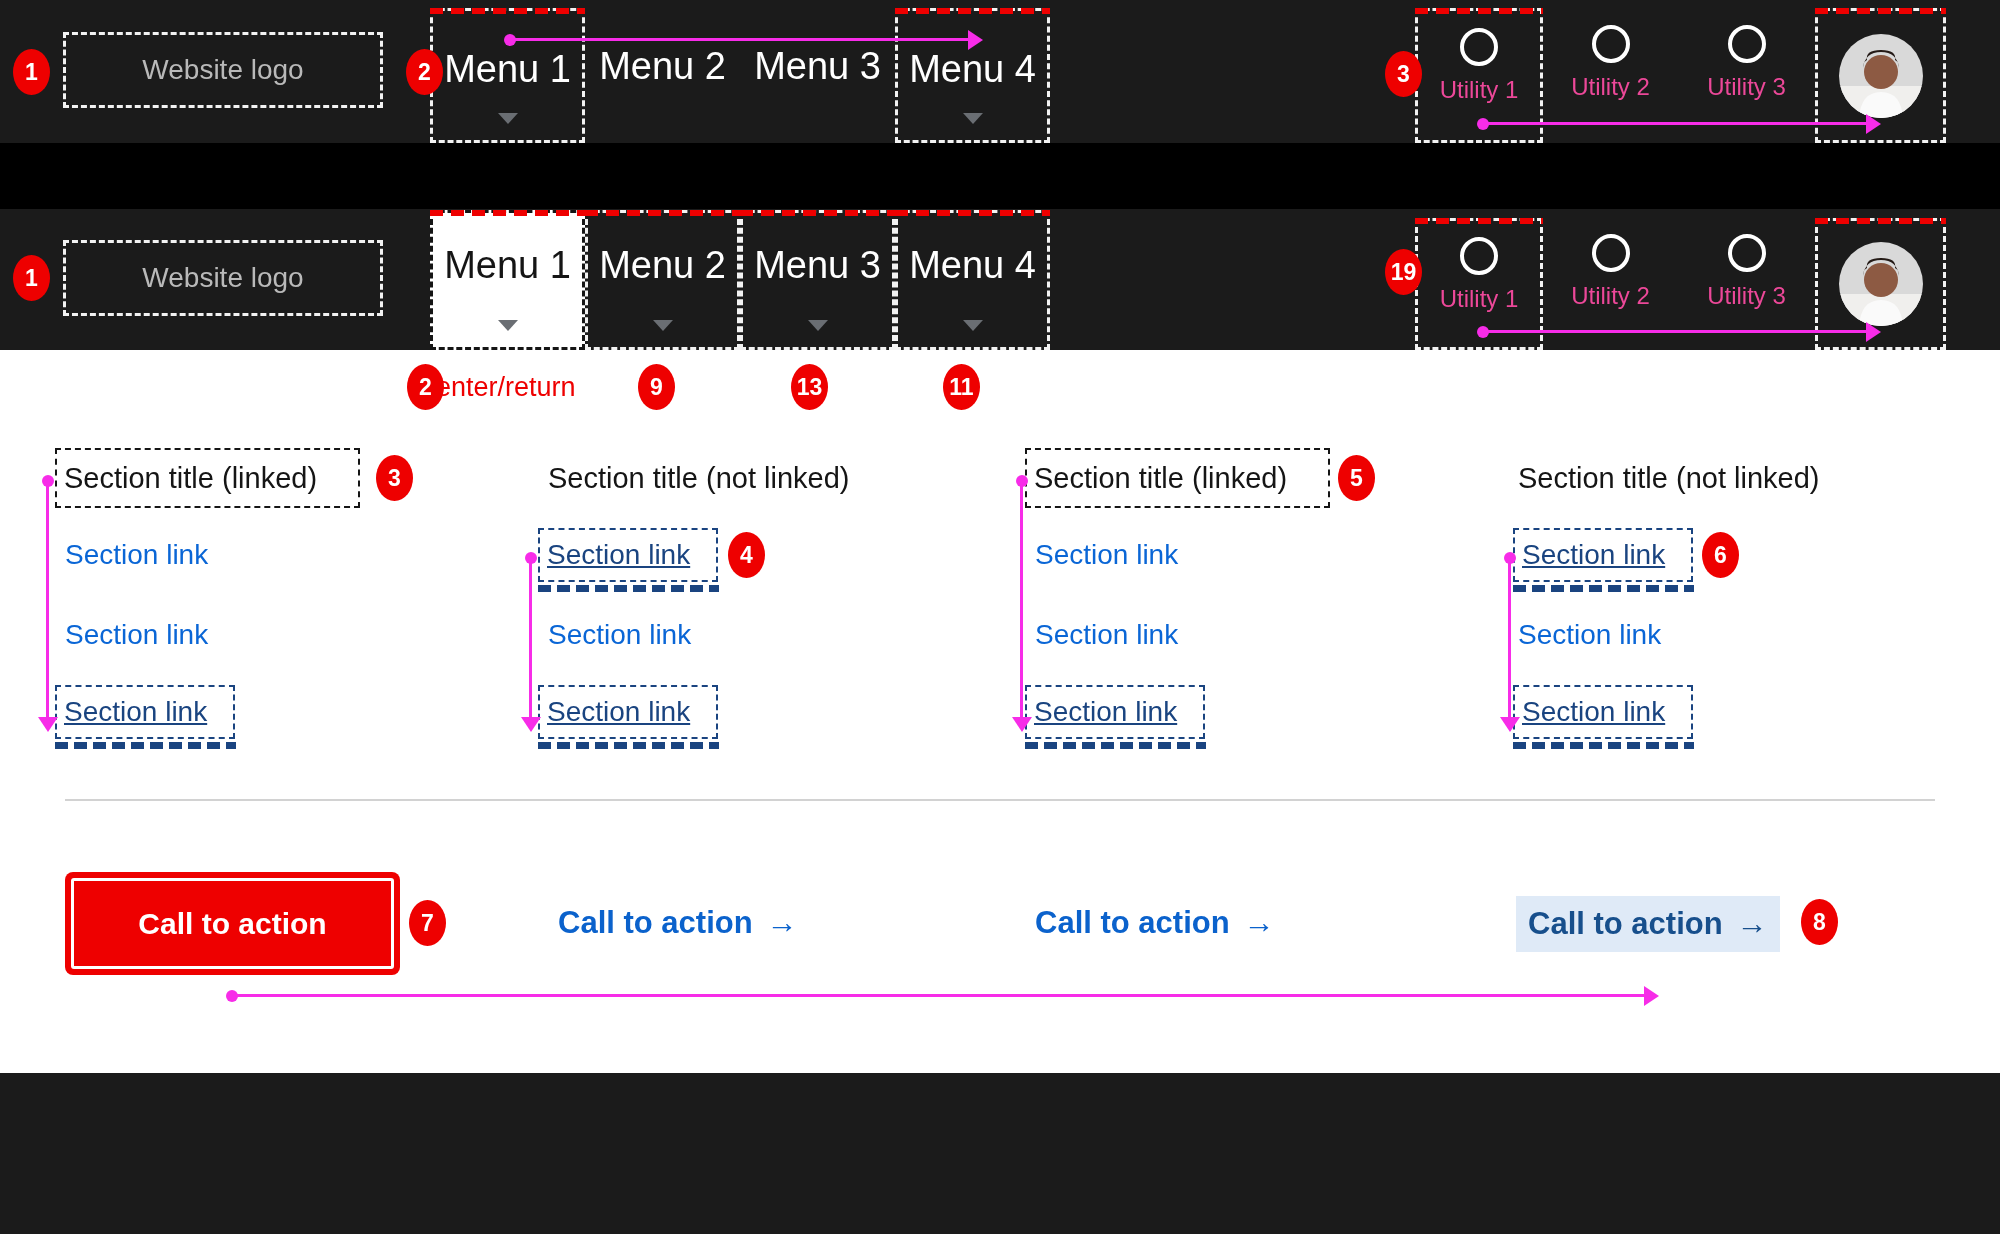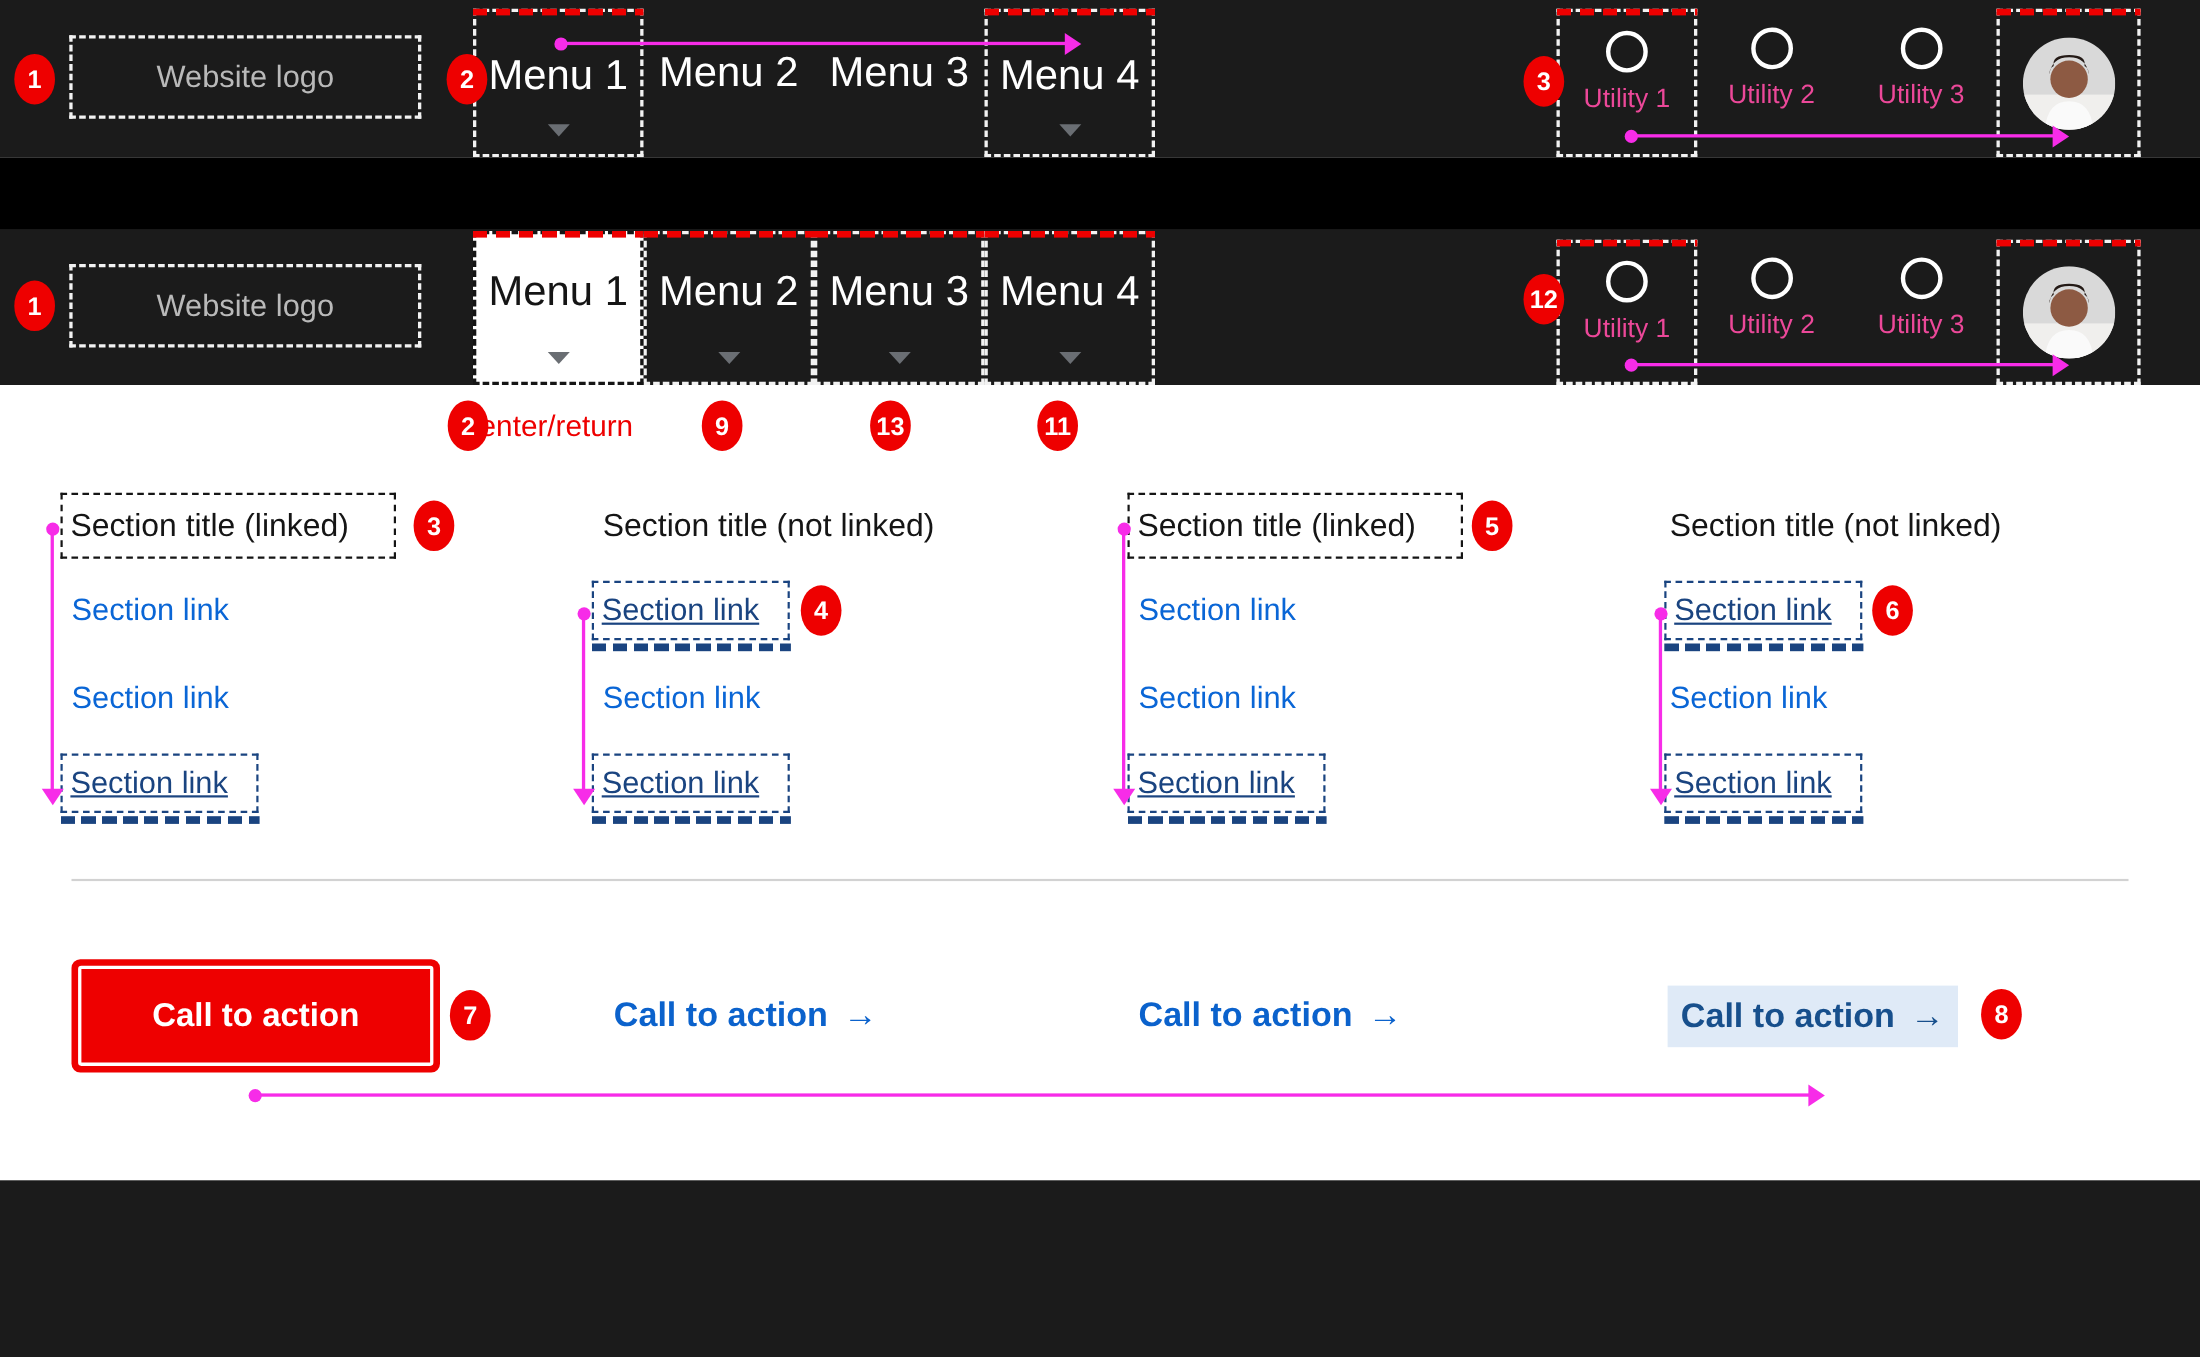--- a/index.html
+++ b/index.html
@@ -135,21 +135,21 @@
   </div>
   <div class="menu-tile dash-w red-top" style="left:740px;top:210px;height:140px;">
     <div class="menu-label" style="top:30px;">Menu 3</div>
     <div class="caret"></div>
   </div>
   <div class="menu-tile dash-w red-top" style="left:895px;top:210px;height:140px;">
     <div class="menu-label" style="top:30px;">Menu 4</div>
     <div class="caret"></div>
   </div>
 
-  <div class="badge" style="left:1385px;top:249px;">12</div>
+  <div class="badge" style="left:1385px;top:249px;">19</div>
   <div class="util-tile dash-w red-top" style="left:1415px;top:218px;width:128px;height:132px;padding-top:16px;box-sizing:border-box;">
     <div class="util-circle"></div>
     <div class="util-label">Utility 1</div>
   </div>
   <div class="util-tile" style="left:1543px;top:218px;width:135px;height:132px;padding-top:16px;box-sizing:border-box;">
     <div class="util-circle"></div>
     <div class="util-label">Utility 2</div>
   </div>
   <div class="util-tile" style="left:1678px;top:218px;width:137px;height:132px;padding-top:16px;box-sizing:border-box;">
     <div class="util-circle"></div>

